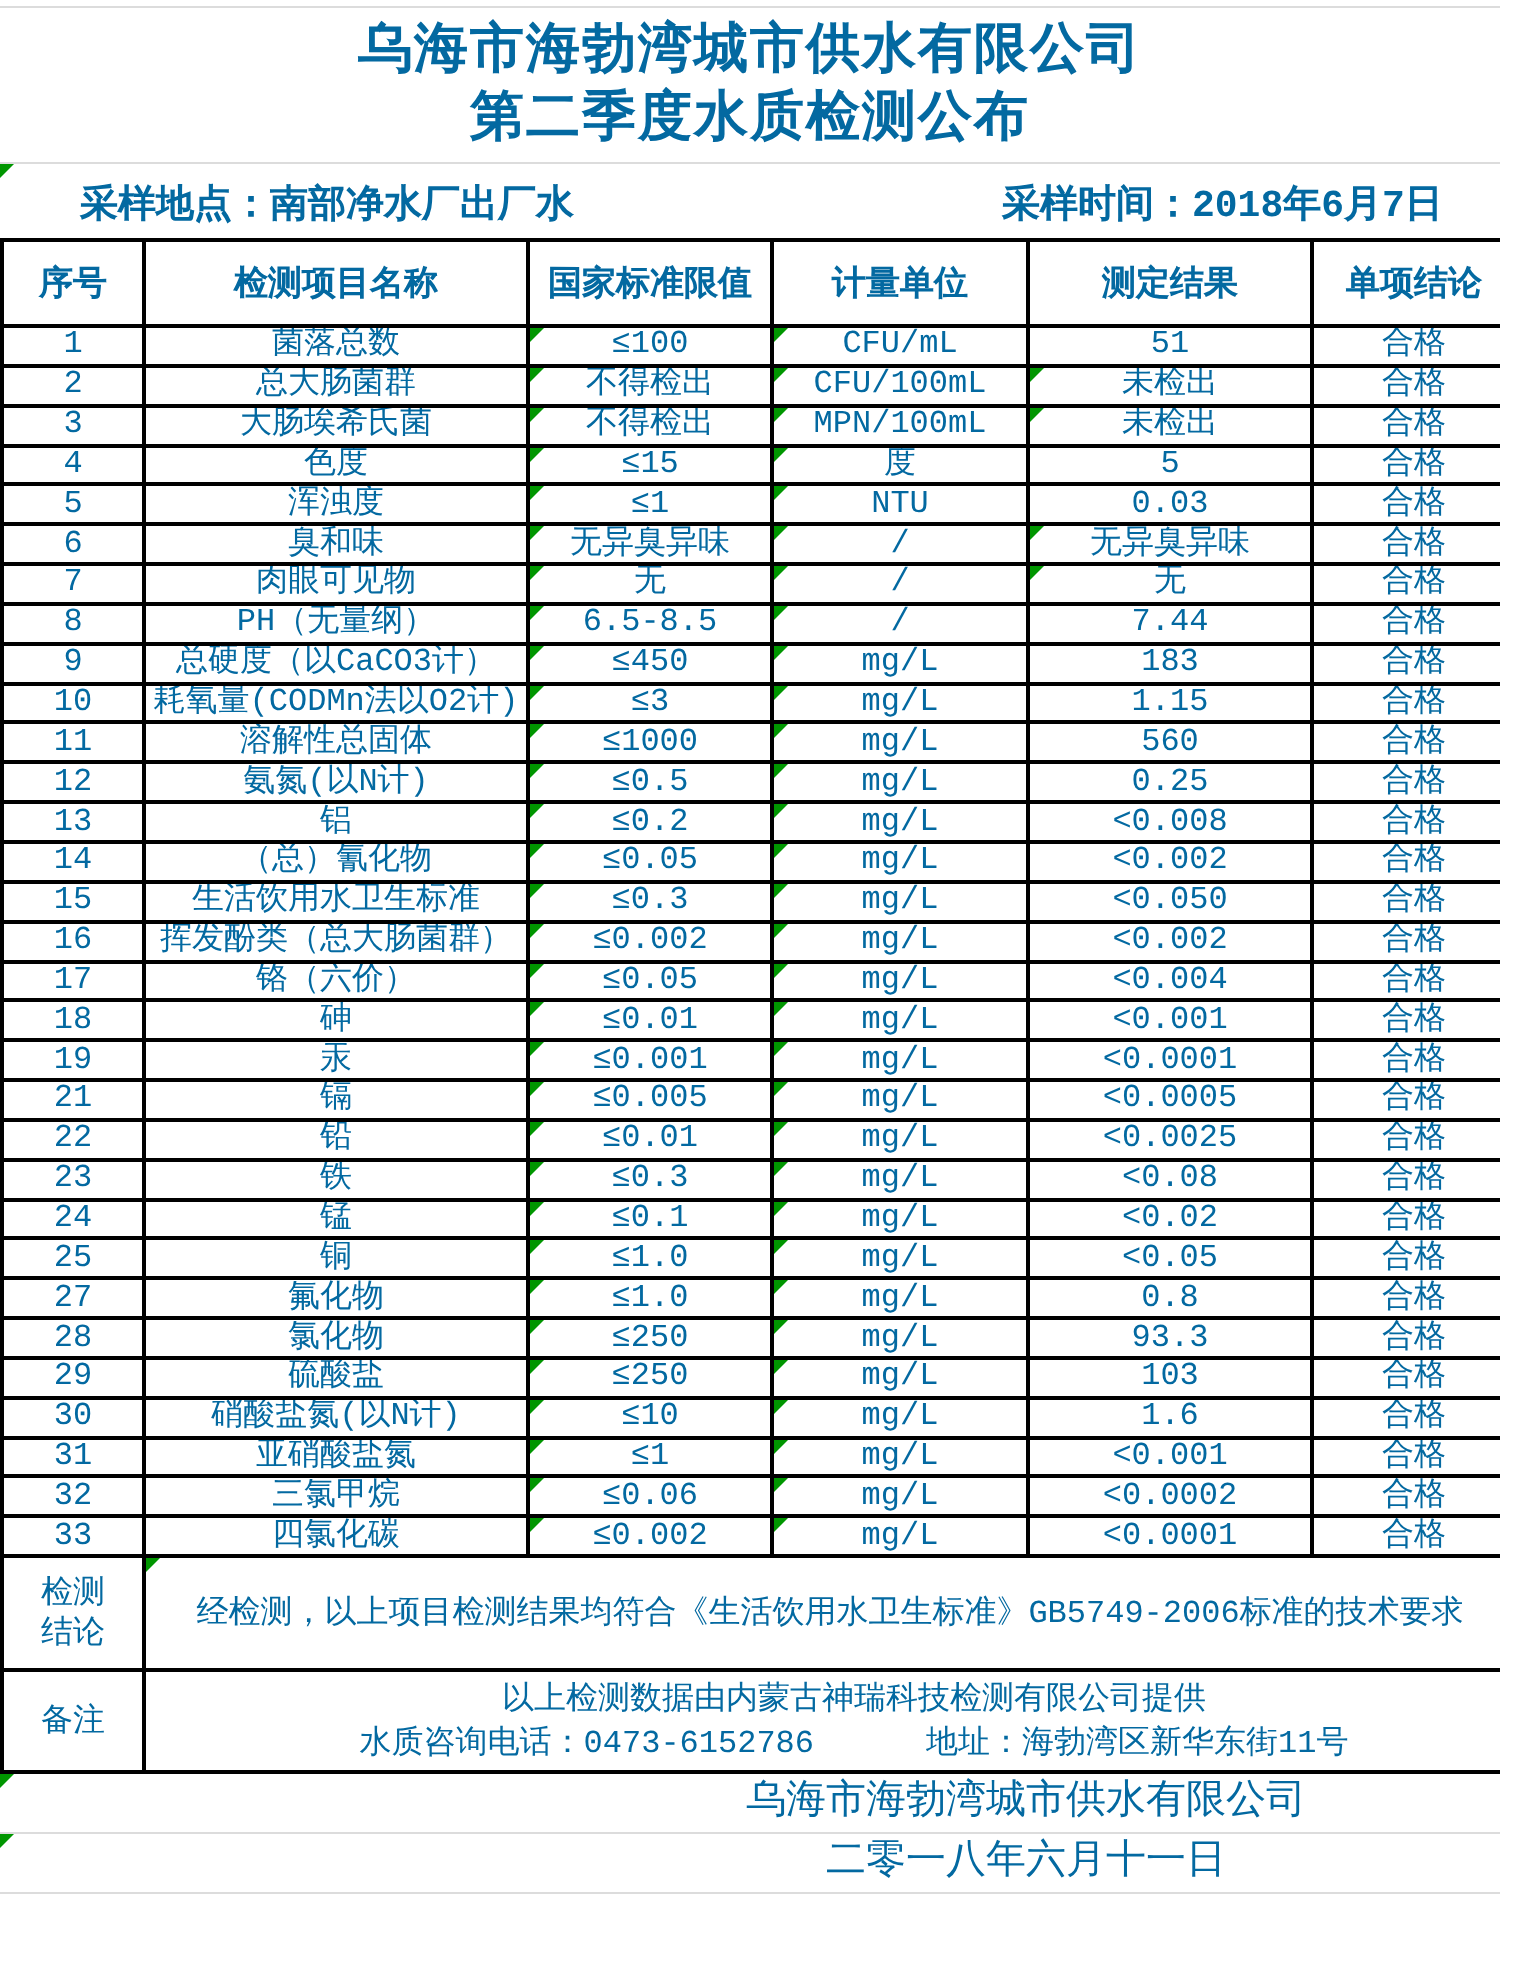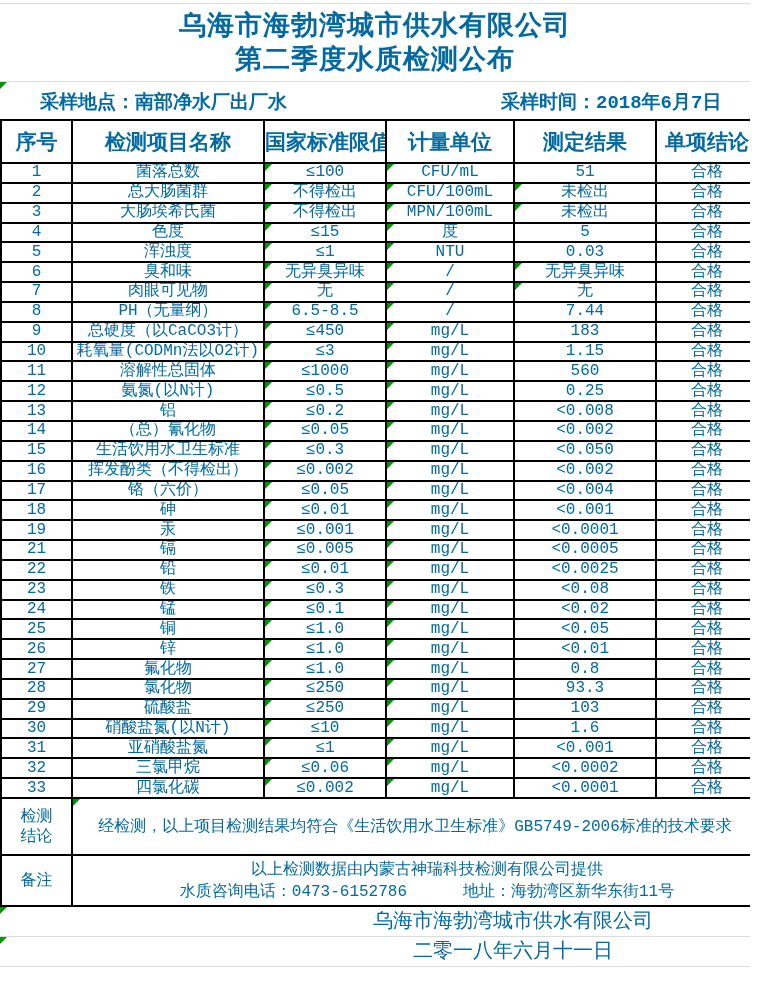--- a/index.html
+++ b/index.html
@@ -21,21 +21,21 @@
   }
   .sampling-location { position:absolute; left:40px; top:7px; }
   .sampling-time { position:absolute; left:501px; top:7px; }
 
   table.report { border-collapse:collapse; table-layout:fixed; width:757px; }
   table.report th, table.report td {
     border:2px solid var(--grid-black); text-align:center; vertical-align:middle;
     padding:0; position:relative; overflow:hidden; white-space:nowrap;
   }
   thead tr { height:43px; }
-  thead th { font-size:21px; font-weight:bold; }
+  thead th { font-size:17px; font-weight:bold; }
   tbody tr.data-row { height:19.85px; }
   tbody tr.data-row td { font-size:16px; line-height:17px; }
 
   .tri {
     position:absolute; top:0; left:0; width:0; height:0;
     border-top:7px solid var(--indicator-green); border-right:7px solid transparent;
   }
 
   tr.conclusion-row { height:57px; }
   tr.conclusion-row td { font-size:16px; }
@@ -200,21 +200,21 @@
         <tr class="data-row">
     <td><span>15</span></td>
     <td><span>生活饮用水卫生标准</span></td>
     <td><span class="tri"></span><span>≤0.3</span></td>
     <td><span class="tri"></span><span>mg/L</span></td>
     <td><span>&lt;0.050</span></td>
     <td><span>合格</span></td>
   </tr>
         <tr class="data-row">
     <td><span>16</span></td>
-    <td><span>挥发酚类（不得检出）</span></td>
+    <td><span>挥发酚类（总大肠菌群）</span></td>
     <td><span class="tri"></span><span>≤0.002</span></td>
     <td><span class="tri"></span><span>mg/L</span></td>
     <td><span>&lt;0.002</span></td>
     <td><span>合格</span></td>
   </tr>
         <tr class="data-row">
     <td><span>17</span></td>
     <td><span>铬（六价）</span></td>
     <td><span class="tri"></span><span>≤0.05</span></td>
     <td><span class="tri"></span><span>mg/L</span></td>
@@ -268,28 +268,20 @@
     <td><span class="tri"></span><span>mg/L</span></td>
     <td><span>&lt;0.02</span></td>
     <td><span>合格</span></td>
   </tr>
         <tr class="data-row">
     <td><span>25</span></td>
     <td><span>铜</span></td>
     <td><span class="tri"></span><span>≤1.0</span></td>
     <td><span class="tri"></span><span>mg/L</span></td>
     <td><span>&lt;0.05</span></td>
-    <td><span>合格</span></td>
-  </tr>
-        <tr class="data-row">
-    <td><span>26</span></td>
-    <td><span>锌</span></td>
-    <td><span class="tri"></span><span>≤1.0</span></td>
-    <td><span class="tri"></span><span>mg/L</span></td>
-    <td><span>&lt;0.01</span></td>
     <td><span>合格</span></td>
   </tr>
         <tr class="data-row">
     <td><span>27</span></td>
     <td><span>氟化物</span></td>
     <td><span class="tri"></span><span>≤1.0</span></td>
     <td><span class="tri"></span><span>mg/L</span></td>
     <td><span>0.8</span></td>
     <td><span>合格</span></td>
   </tr>

